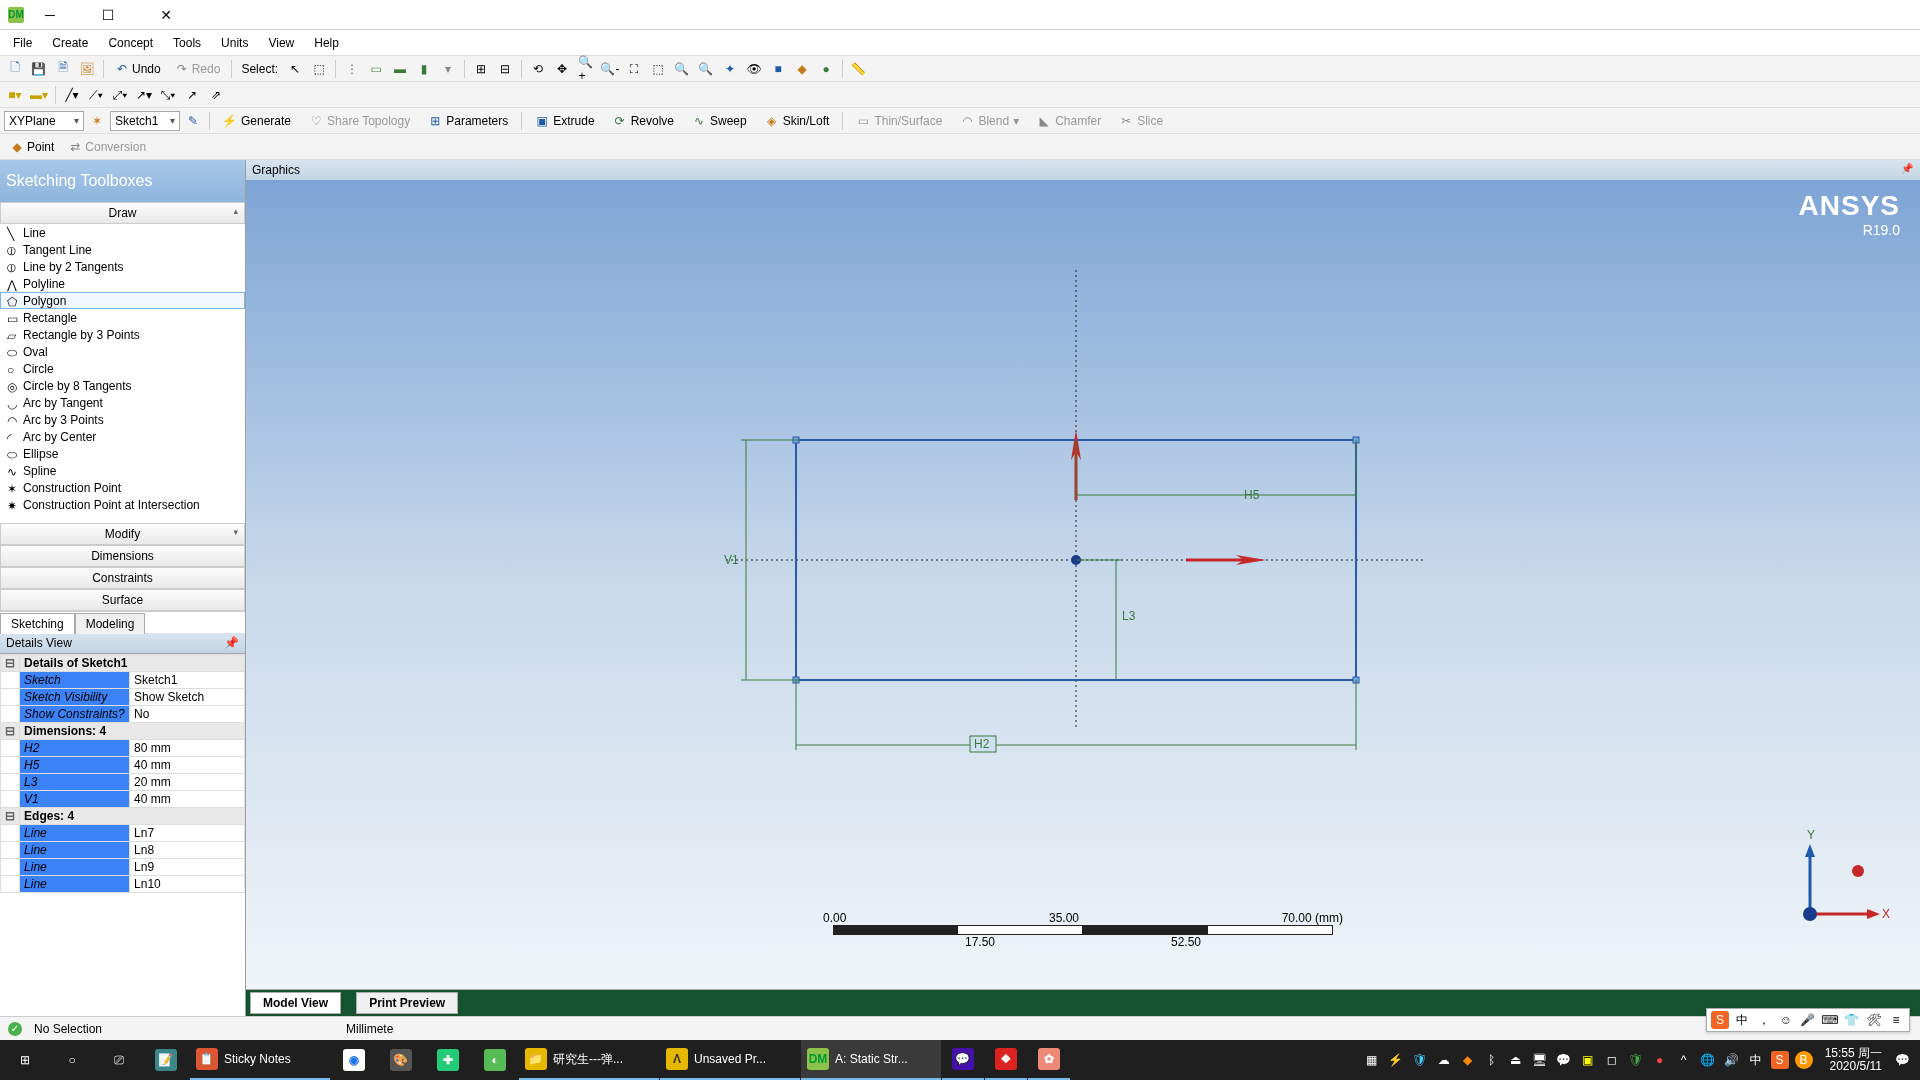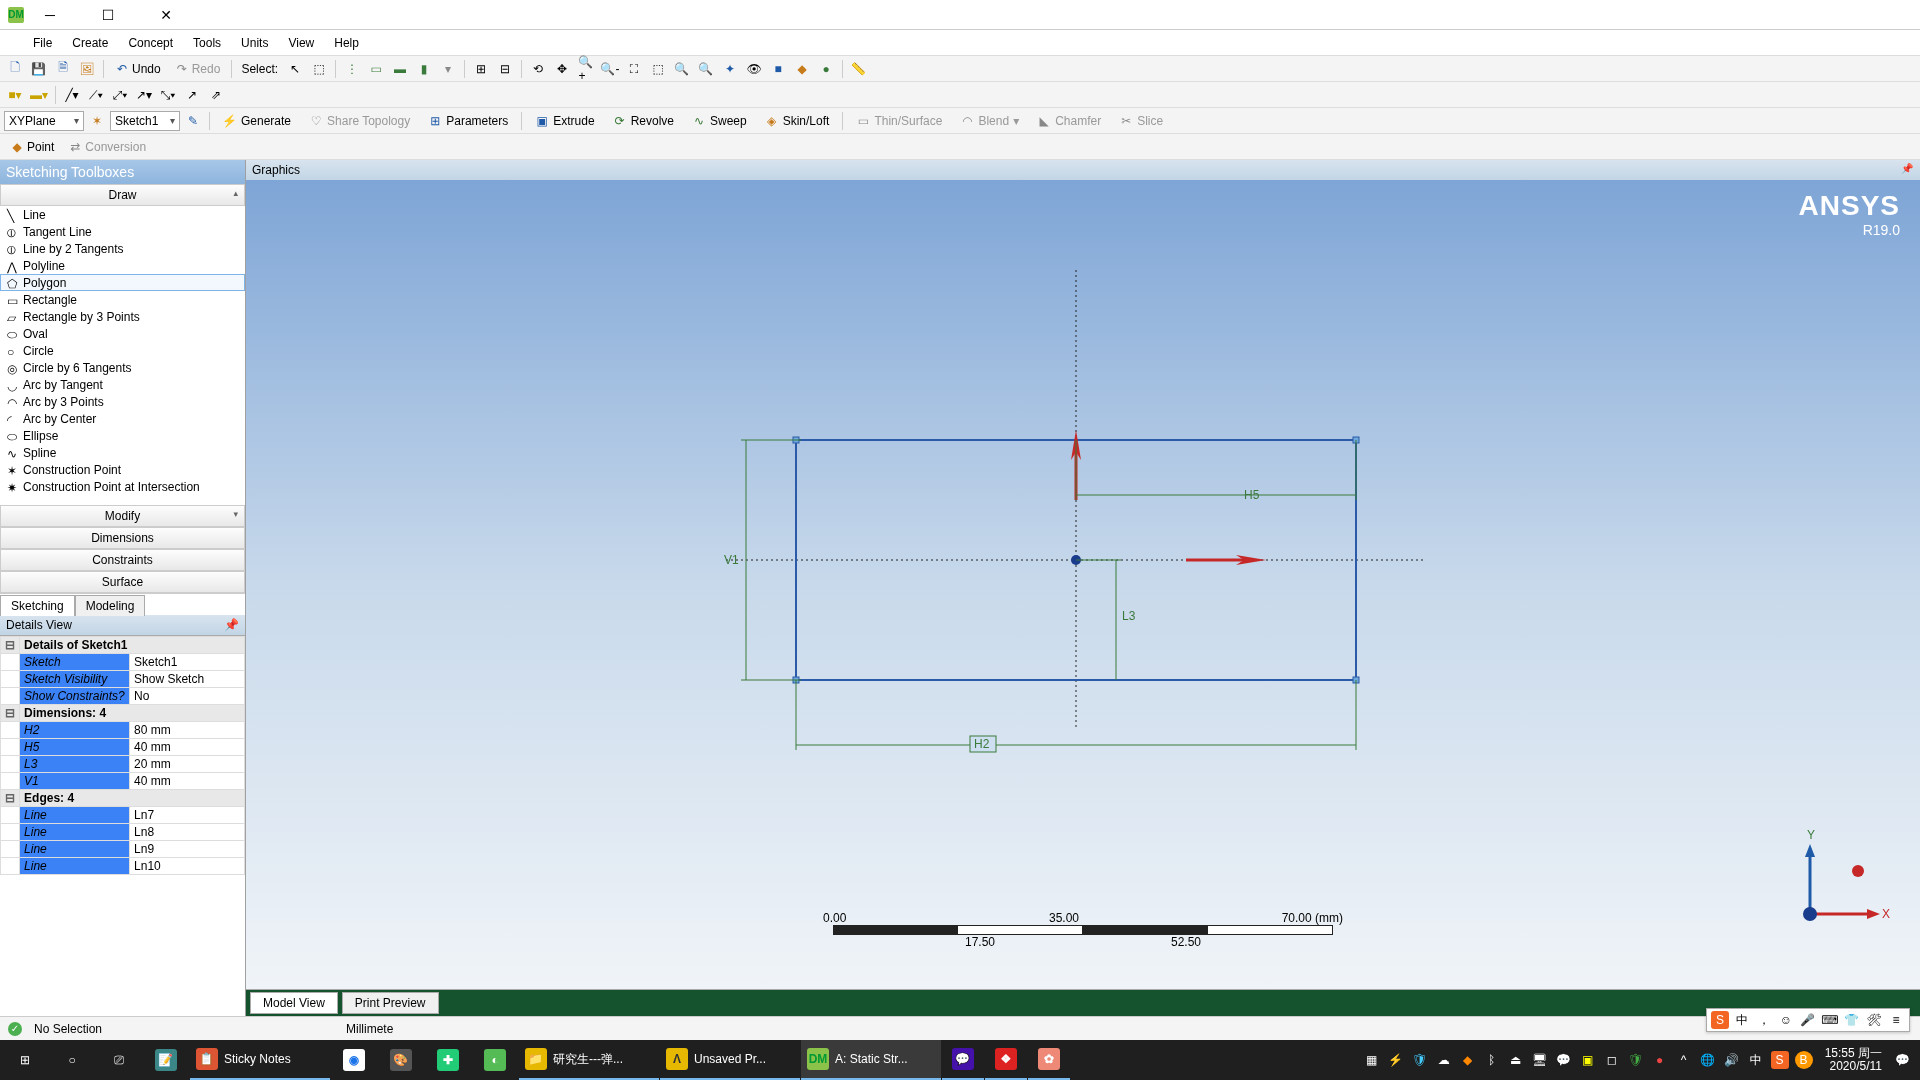--- a/index.html
+++ b/index.html
@@ -6,21 +6,21 @@
 body { width: 1920px; height: 1080px; overflow: hidden; background: #f0f0f0; display: flex; flex-direction: column; }
 
 
 .titlebar { height: 30px; background: #fff; display: flex; align-items: center; padding: 0 8px; border-bottom: 1px solid #ccc; }
 .titlebar .app-icon { width: 16px; height: 16px; background: #8bc34a; border-radius: 2px; margin-right: 6px; display: flex; align-items: center; justify-content: center; color: #093; font-weight: bold; font-size: 10px; }
 .titlebar .title { flex: 1; }
 .titlebar .win-controls { display: flex; gap: 18px; }
 .titlebar .win-btn { width: 40px; height: 24px; display: flex; align-items: center; justify-content: center; cursor: pointer; font-size: 14px; }
 
 
-.menubar { height: 26px; background: #fff; display: flex; align-items: center; padding: 0 23px; border-bottom: 1px solid #ddd; }
+.menubar { height: 26px; background: #fff; display: flex; align-items: center; padding: 0 3px; border-bottom: 1px solid #ddd; }
 .menubar .menu-item { padding: 4px 10px; cursor: pointer; }
 
 
 .toolbar { height: 26px; background: #f4f4f4; display: flex; align-items: center; padding: 0 4px; border-bottom: 1px solid #ddd; gap: 2px; }
 .toolbar .tb-btn { min-width: 20px; height: 20px; padding: 0 3px; display: flex; align-items: center; justify-content: center; cursor: pointer; border: 1px solid transparent; }
 .toolbar .tb-sep { width: 1px; height: 18px; background: #ccc; margin: 0 3px; }
 .toolbar .tb-label-btn { display: flex; align-items: center; gap: 3px; padding: 0 6px; height: 20px; cursor: pointer; }
 .toolbar .tb-label-btn.disabled { color: #999; }
 .toolbar .tb-combo { height: 20px; border: 1px solid #aaa; background: #fff; padding: 0 8px 0 4px; display: flex; align-items: center; position: relative; cursor: pointer; }
 .toolbar .tb-combo::after { content: "▾"; position: absolute; right: 4px; font-size: 10px; color: #555; }
@@ -30,21 +30,21 @@
 .ico-orange { color: #c77b1a; }
 .ico-gray { color: #888; }
 
 
 .toolbar.modeling .mb-btn { display: flex; align-items: center; gap: 4px; padding: 0 8px; height: 22px; cursor: pointer; }
 .toolbar.modeling .mb-btn.disabled { color: #999; }
 
 
 .main { flex: 1; display: flex; overflow: hidden; }
 .left-panel { width: 246px; display: flex; flex-direction: column; border-right: 1px solid #a0a0a0; background: #fff; }
-.panel-title { background: linear-gradient(#a7c7e7, #8eb5de); color: #fff; padding: 4px 6px; font-size: 14px; }
+.panel-title { background: linear-gradient(#a7c7e7, #8eb5de); color: #fff; padding: 12px 6px; font-size: 16px; }
 
 .category-header { background: linear-gradient(#fdfdfd, #e8e8e8); border: 1px solid #ccc; text-align: center; padding: 3px; cursor: pointer; position: relative; }
 .category-header .small-arrow { position: absolute; right: 6px; font-size: 9px; color: #666; }
 
 .tool-list { flex: 0 0 auto; background: #fff; }
 .tool-item { display: flex; align-items: center; gap: 4px; padding: 1px 6px; cursor: pointer; border: 1px solid transparent; height: 17px; }
 .tool-item.selected { border: 1px solid #7eb4ea; background: #f3f8fe; }
 .tool-item .tool-icon { width: 12px; height: 12px; }
 
 .bottom-categories .category-header { margin-top: 0; }
@@ -73,21 +73,21 @@
 
 .triad { position: absolute; bottom: 60px; right: 40px; width: 90px; height: 90px; }
 .triad svg { overflow: visible; }
 
 .scale-bar { position: absolute; bottom: 40px; left: 50%; transform: translateX(-50%); text-align: center; }
 .scale-bar .ruler { display: flex; height: 10px; }
 .scale-bar .ruler div { height: 10px; }
 .scale-bar .ticklabels { display: flex; justify-content: space-between; font-size: 11px; }
 .scale-bar .ticklabels-mid { display: flex; justify-content: space-around; font-size: 11px; }
 
-.graphics-tabs { display: flex; border-top: 1px solid #aaa; padding: 2px 4px; gap: 4px; }
+.graphics-tabs { display: flex; border-top: 1px solid #aaa; padding: 2px 4px; gap: 15px; font-weight: bold; }
 .graphics-tabs .gtab { padding: 3px 12px; border: 1px solid #aaa; background: #f0f0f0; cursor: pointer; }
 .graphics-tabs .gtab.active { background: #fff; }
 
 
 .sketch-svg { position: absolute; inset: 0; }
 
 
 .statusbar { height: 24px; background: #f4f4f4; border-top: 1px solid #ccc; display: flex; align-items: center; padding: 0 8px; gap: 12px; }
 .statusbar .status-icon { width: 14px; height: 14px; border-radius: 50%; background: #4caf50; display: flex; align-items: center; justify-content: center; color: #fff; font-size: 10px; }
 .statusbar .status-text { flex: 1; }
@@ -370,21 +370,21 @@
       <div class="tool-item">
           <span class="tool-icon">⬭</span>
           <span>Oval</span>
         </div>
       <div class="tool-item">
           <span class="tool-icon">○</span>
           <span>Circle</span>
         </div>
       <div class="tool-item">
           <span class="tool-icon">◎</span>
-          <span>Circle by 6 Tangents</span>
+          <span>Circle by 8 Tangents</span>
         </div>
       <div class="tool-item">
           <span class="tool-icon">◡</span>
           <span>Arc by Tangent</span>
         </div>
       <div class="tool-item">
           <span class="tool-icon">◠</span>
           <span>Arc by 3 Points</span>
         </div>
       <div class="tool-item">

